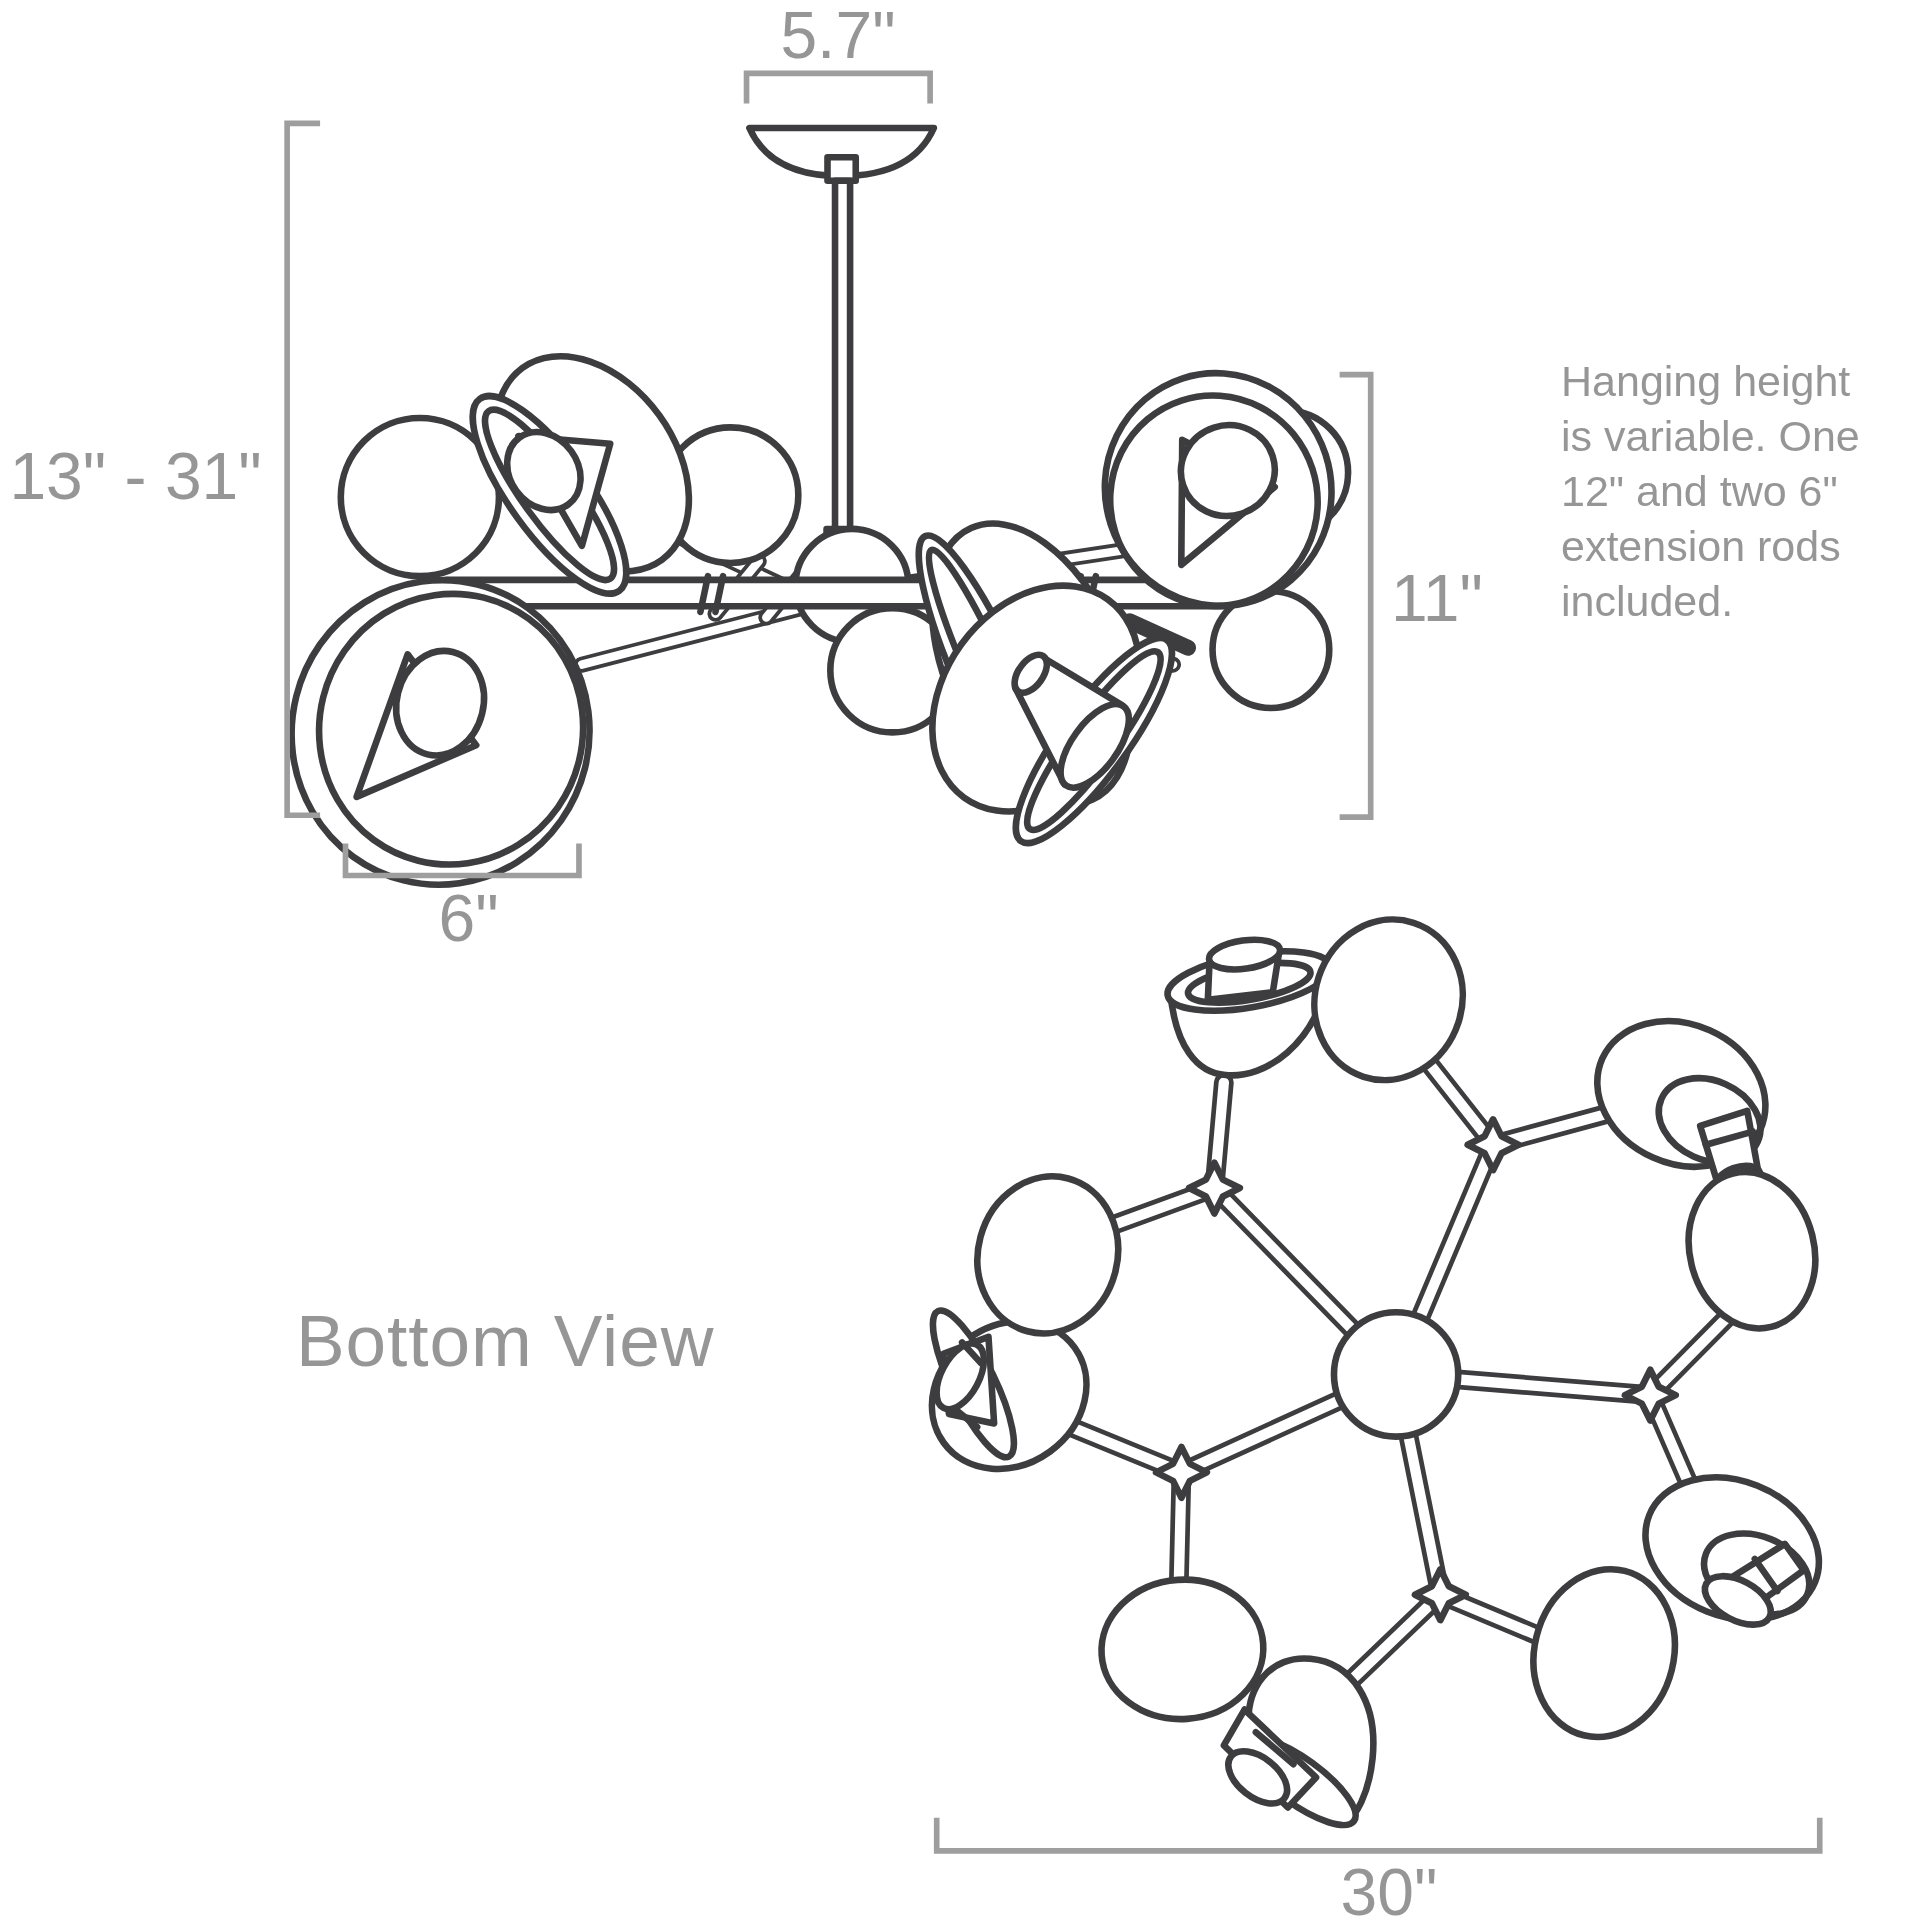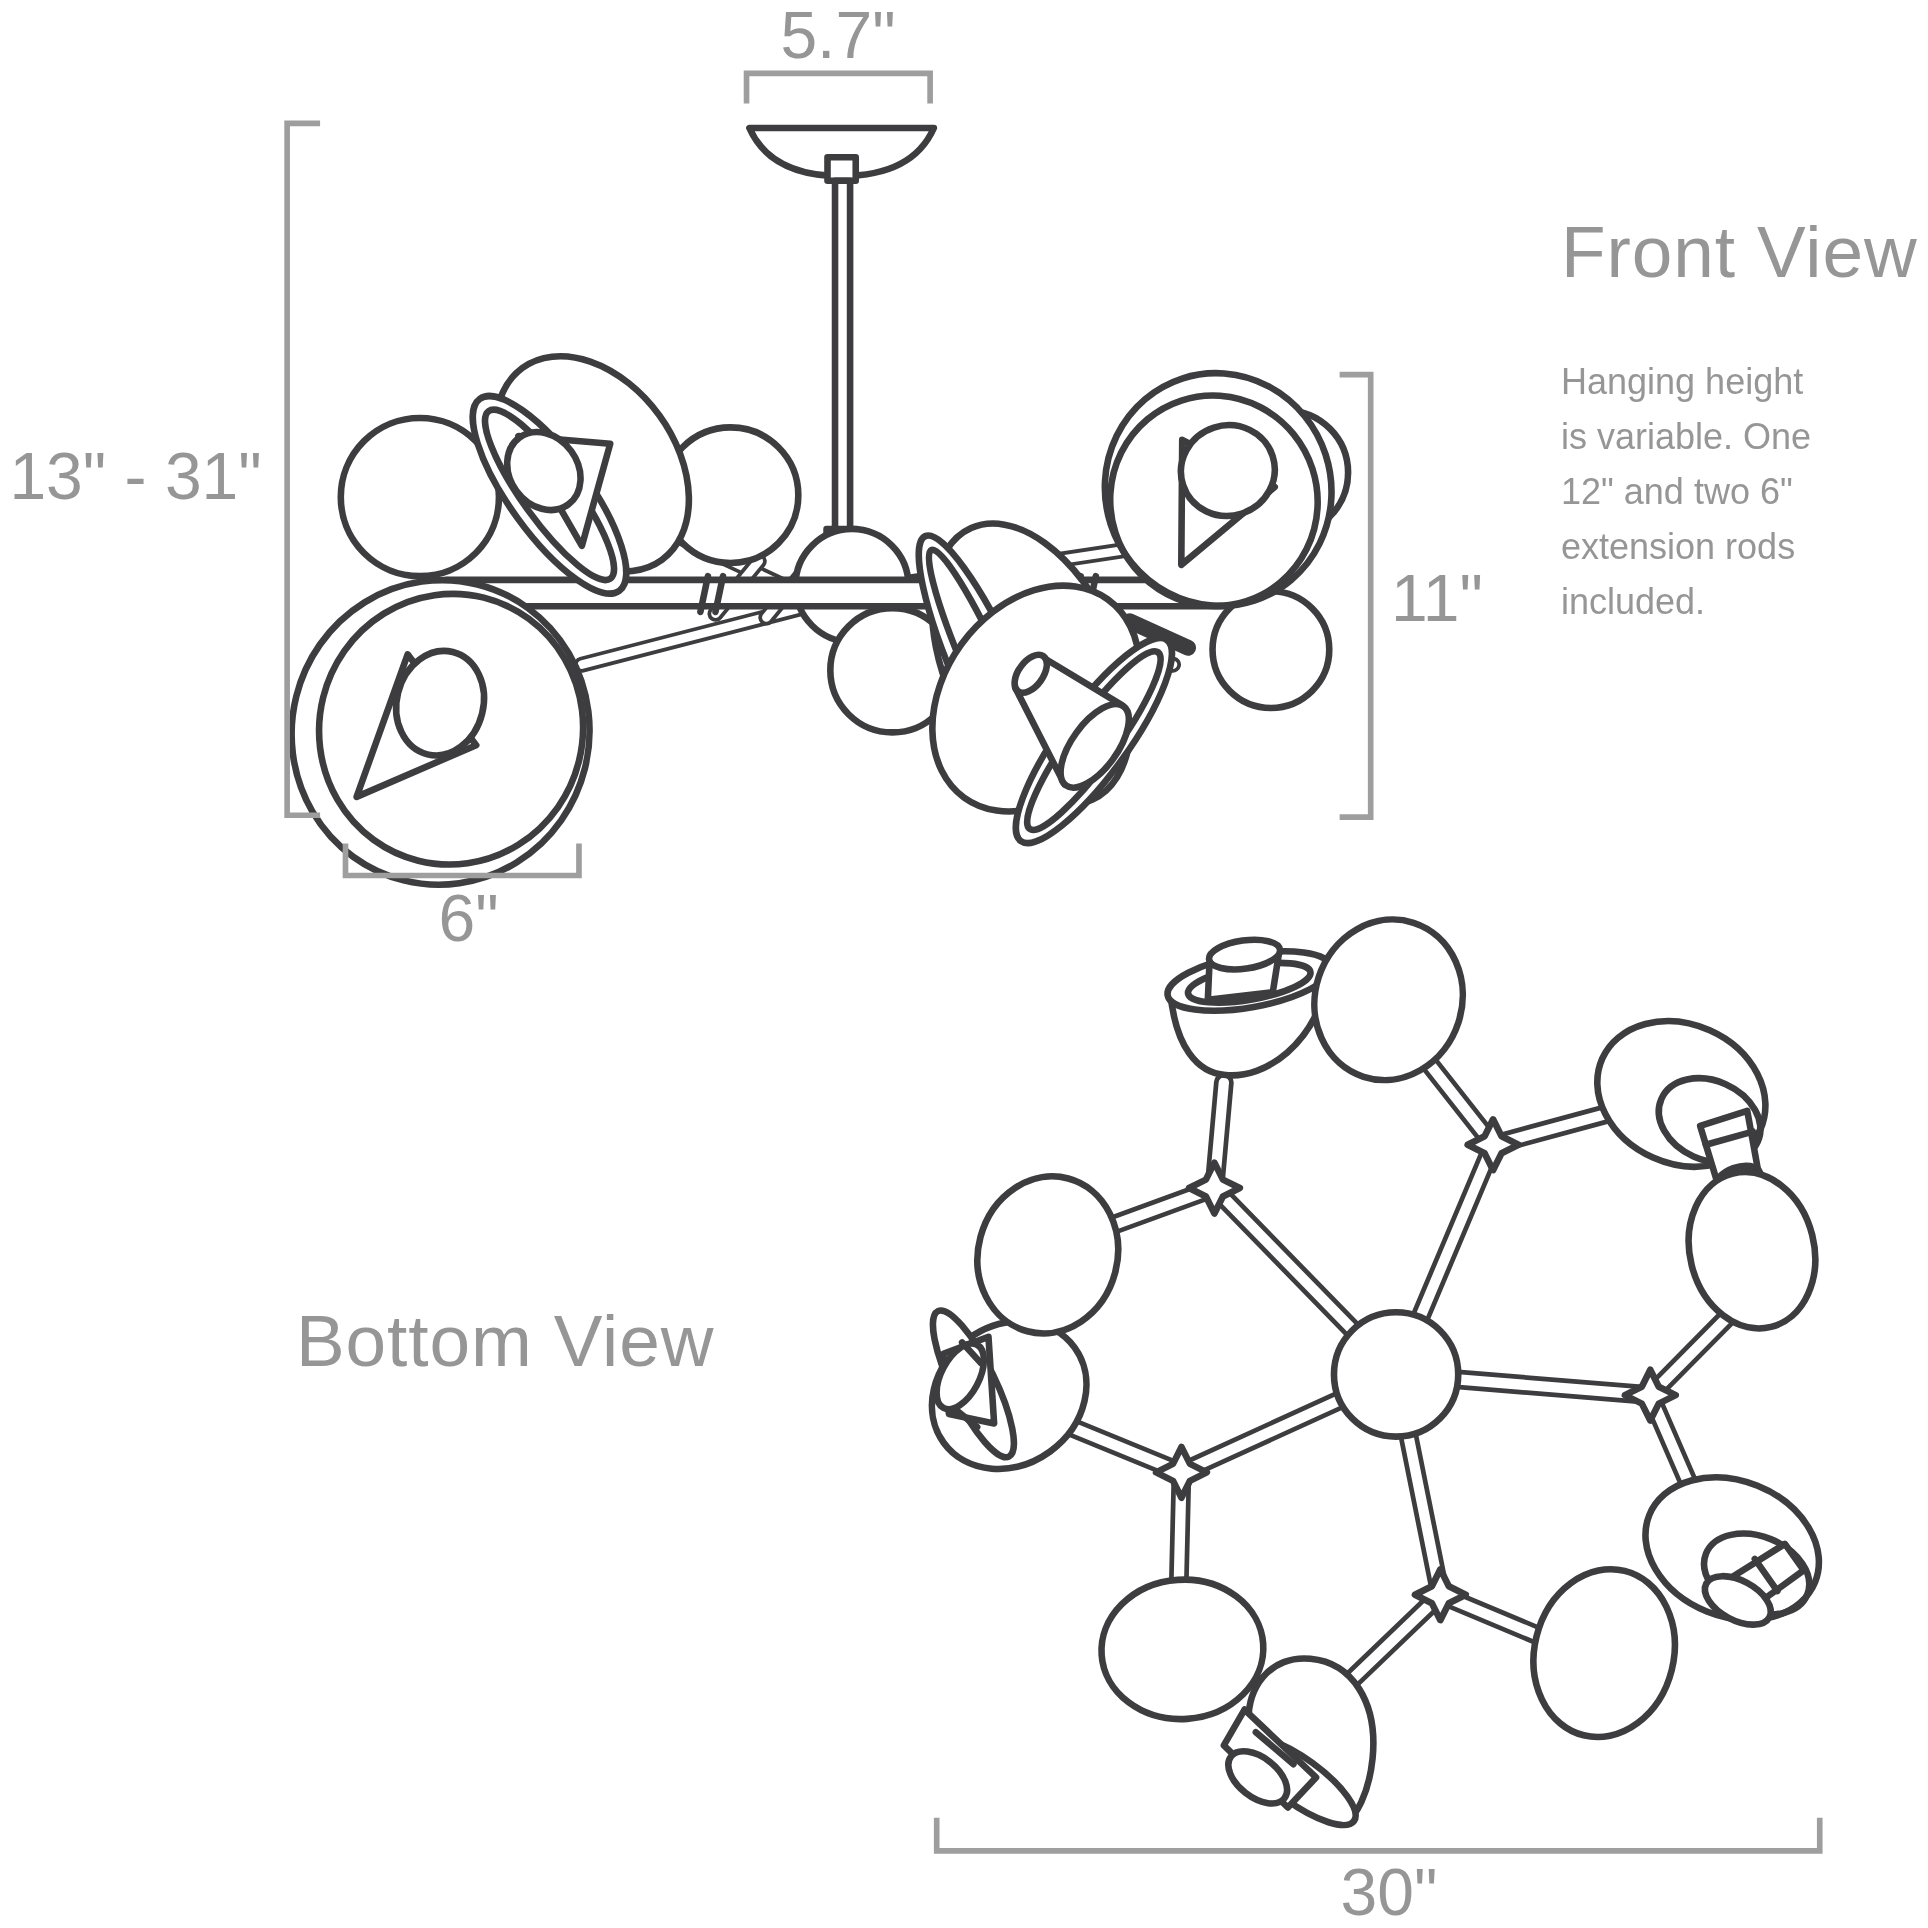--- a/index.html
+++ b/index.html
@@ -13,21 +13,21 @@
   .lnw {stroke:var(--drawing-line,#3d3d3f);fill:#ffffff;stroke-width:7;stroke-linecap:round;stroke-linejoin:round;}
   .rodd{stroke:var(--drawing-line,#3d3d3f);fill:none;stroke-width:21;stroke-linecap:round;}
   .rodw{stroke:#ffffff;fill:none;stroke-width:11;stroke-linecap:round;}
   .armd{stroke:var(--drawing-line,#3d3d3f);fill:none;stroke-width:17;stroke-linecap:round;}
   .armw{stroke:#ffffff;fill:none;stroke-width:9;stroke-linecap:round;}
   .dim {stroke:var(--dimension-line,#9e9e9e);fill:none;stroke-width:6;stroke-linecap:square;}
   
   .lbl{position:absolute;color:var(--label-text,#969696);white-space:nowrap;}
   .dimlbl{font-size:66px;line-height:1;}
   .title{font-size:73px;line-height:1;letter-spacing:0.9px;}
-  .note{font-size:36px;line-height:55px;white-space:pre-line;width:358px;}
+  .note{font-size:43px;line-height:55px;white-space:pre-line;width:358px;}
   .ctr{text-align:center;}
   .rgt{text-align:right;}
 </style>
 </head>
 <body>
 
 <div class="canvas">
 
   <svg class="art" viewBox="0 0 2048 2048">
 
@@ -191,21 +191,20 @@
   <div class="lbl dimlbl ctr" style="left:744px;top:1.9px;width:188px;">5.7"</div>
 
   <div class="lbl dimlbl rgt" style="left:9.4px;top:443px;width:252px;">13" - 31"</div>
 
   <div class="lbl dimlbl" style="left:1391px;top:565px;">11"</div>
 
   <div class="lbl dimlbl ctr" style="left:393px;top:885px;width:151px;">6"</div>
 
   <div class="lbl dimlbl ctr" style="left:1276px;top:1859px;width:226px;">30"</div>
 
-  <div class="lbl title" style="left:1561px;top:215px;">Front View</div>
 
   <div class="lbl note" style="left:1561px;top:354px;">Hanging height
 is variable. One
 12" and two 6"
 extension rods
 included.</div>
 
   <div class="lbl title" style="left:296px;top:1304px;">Bottom View</div>
 </div>
 

